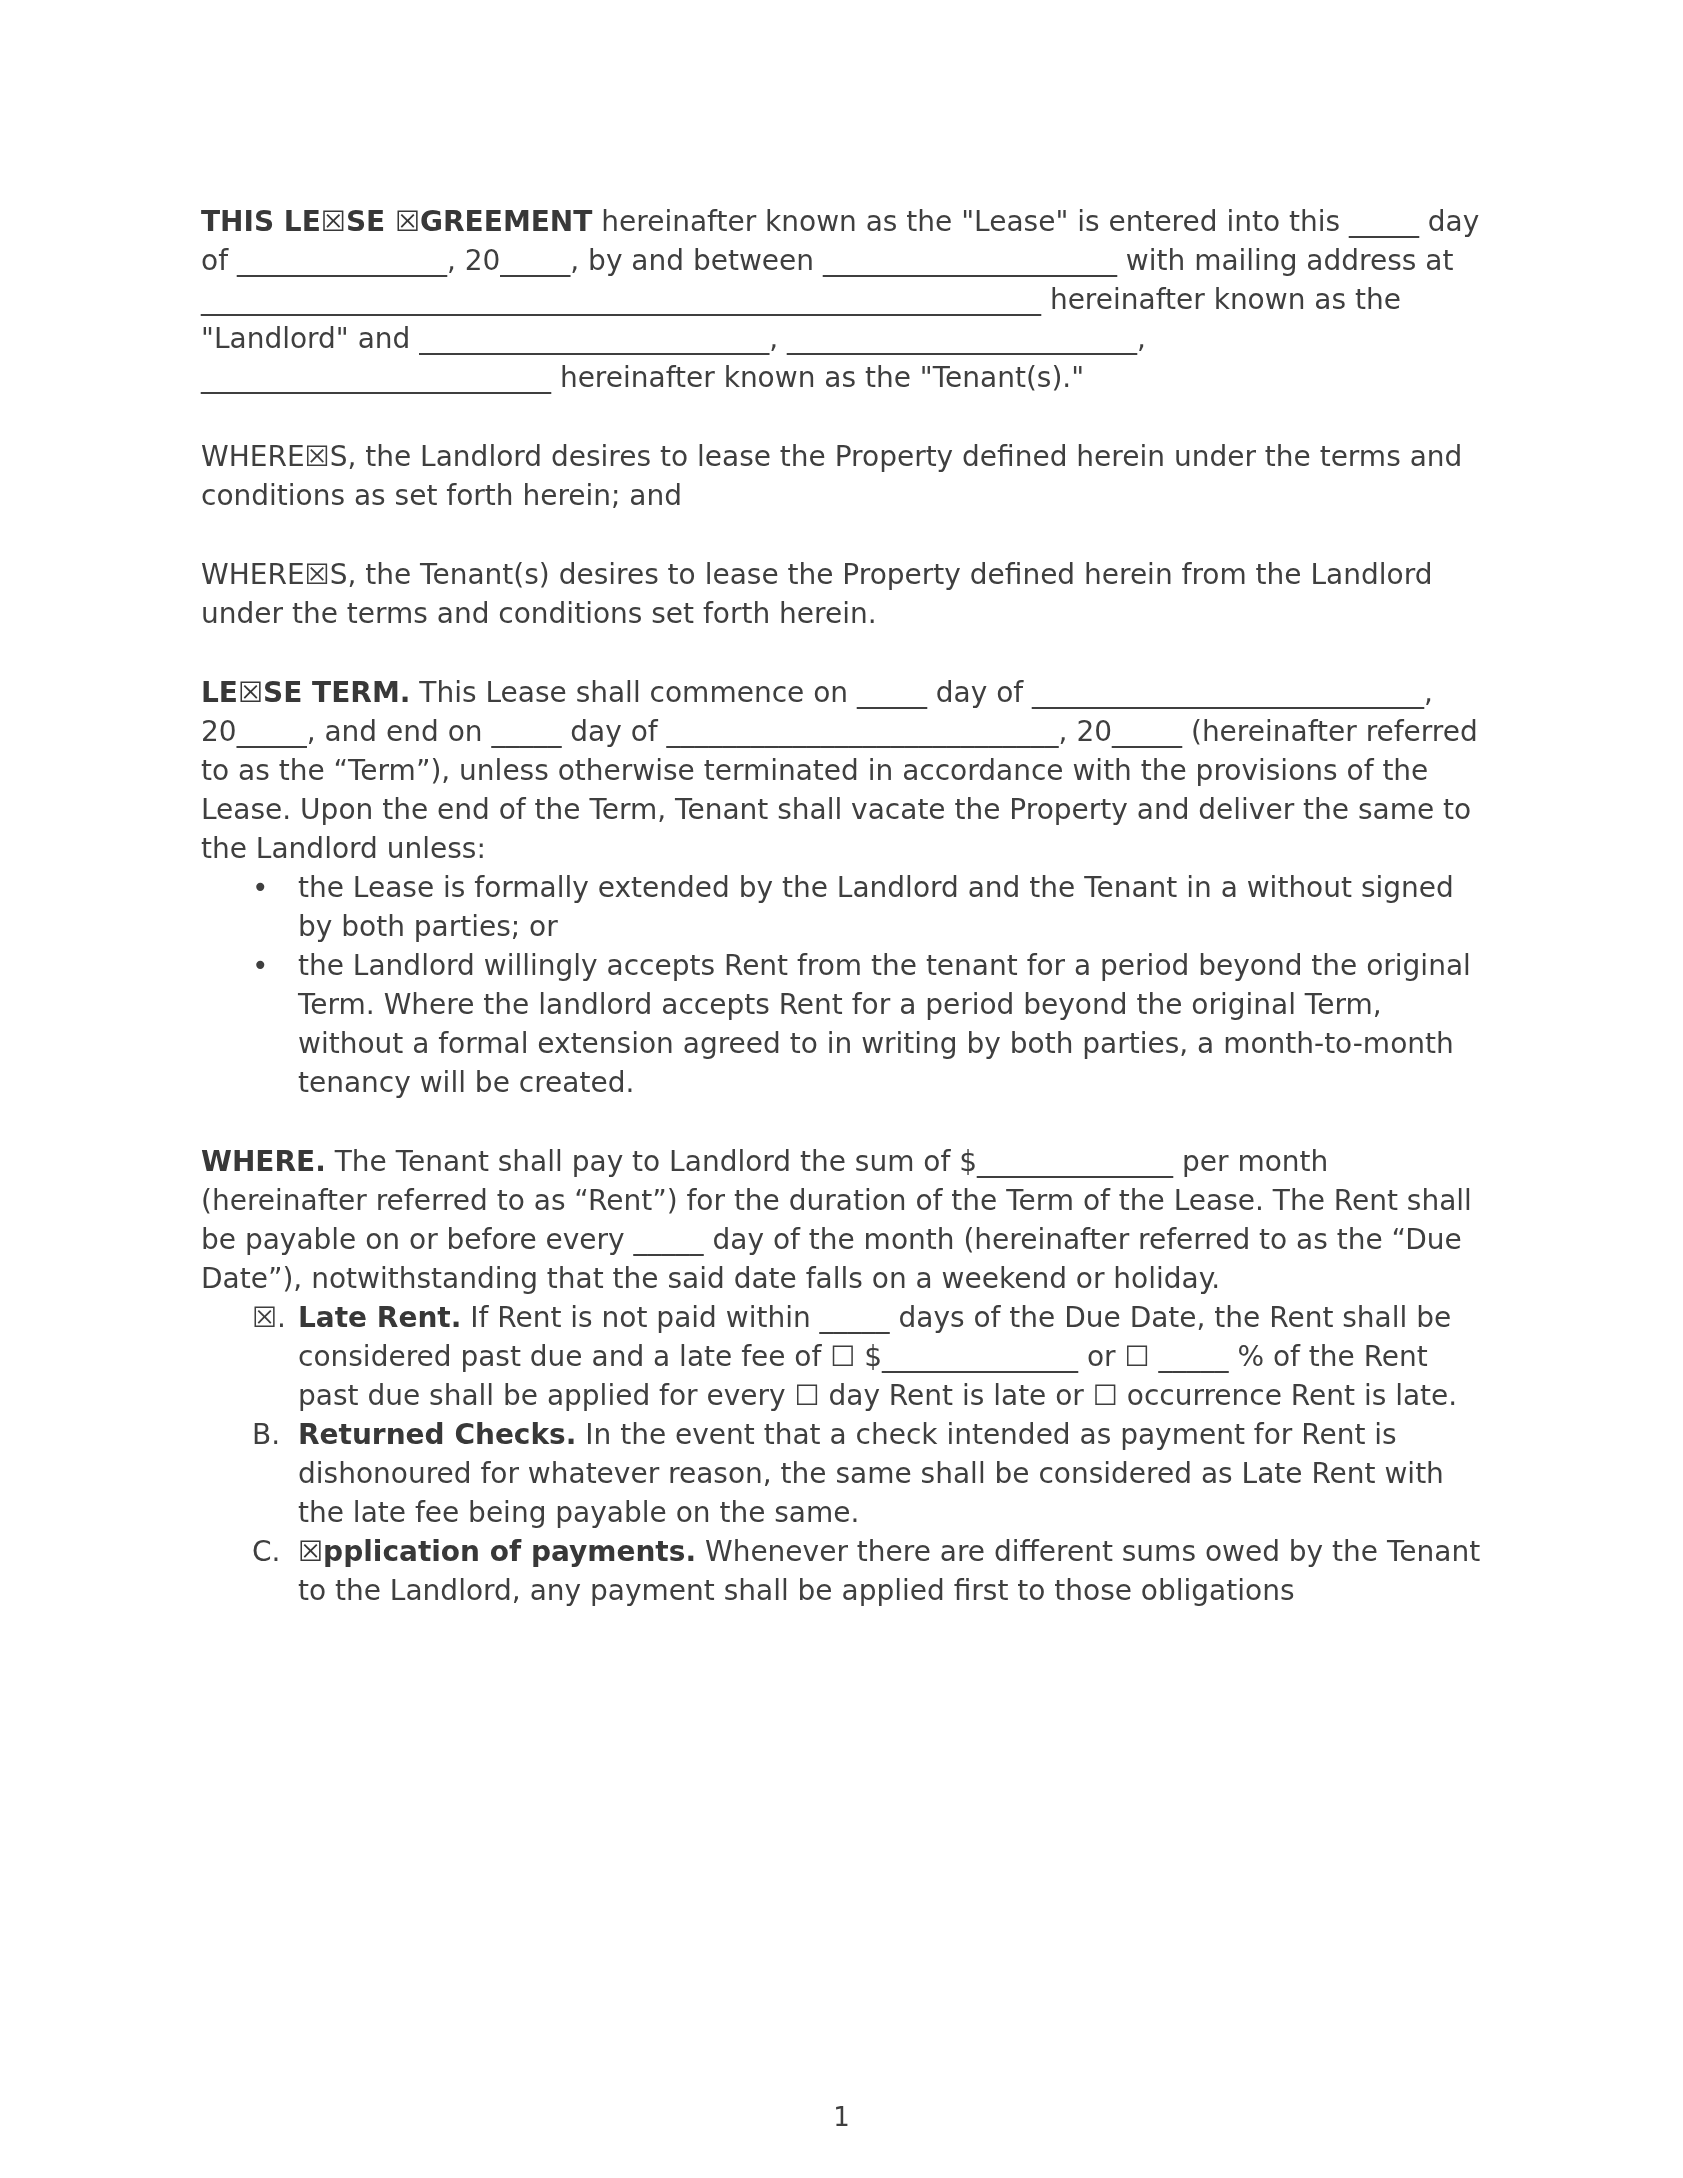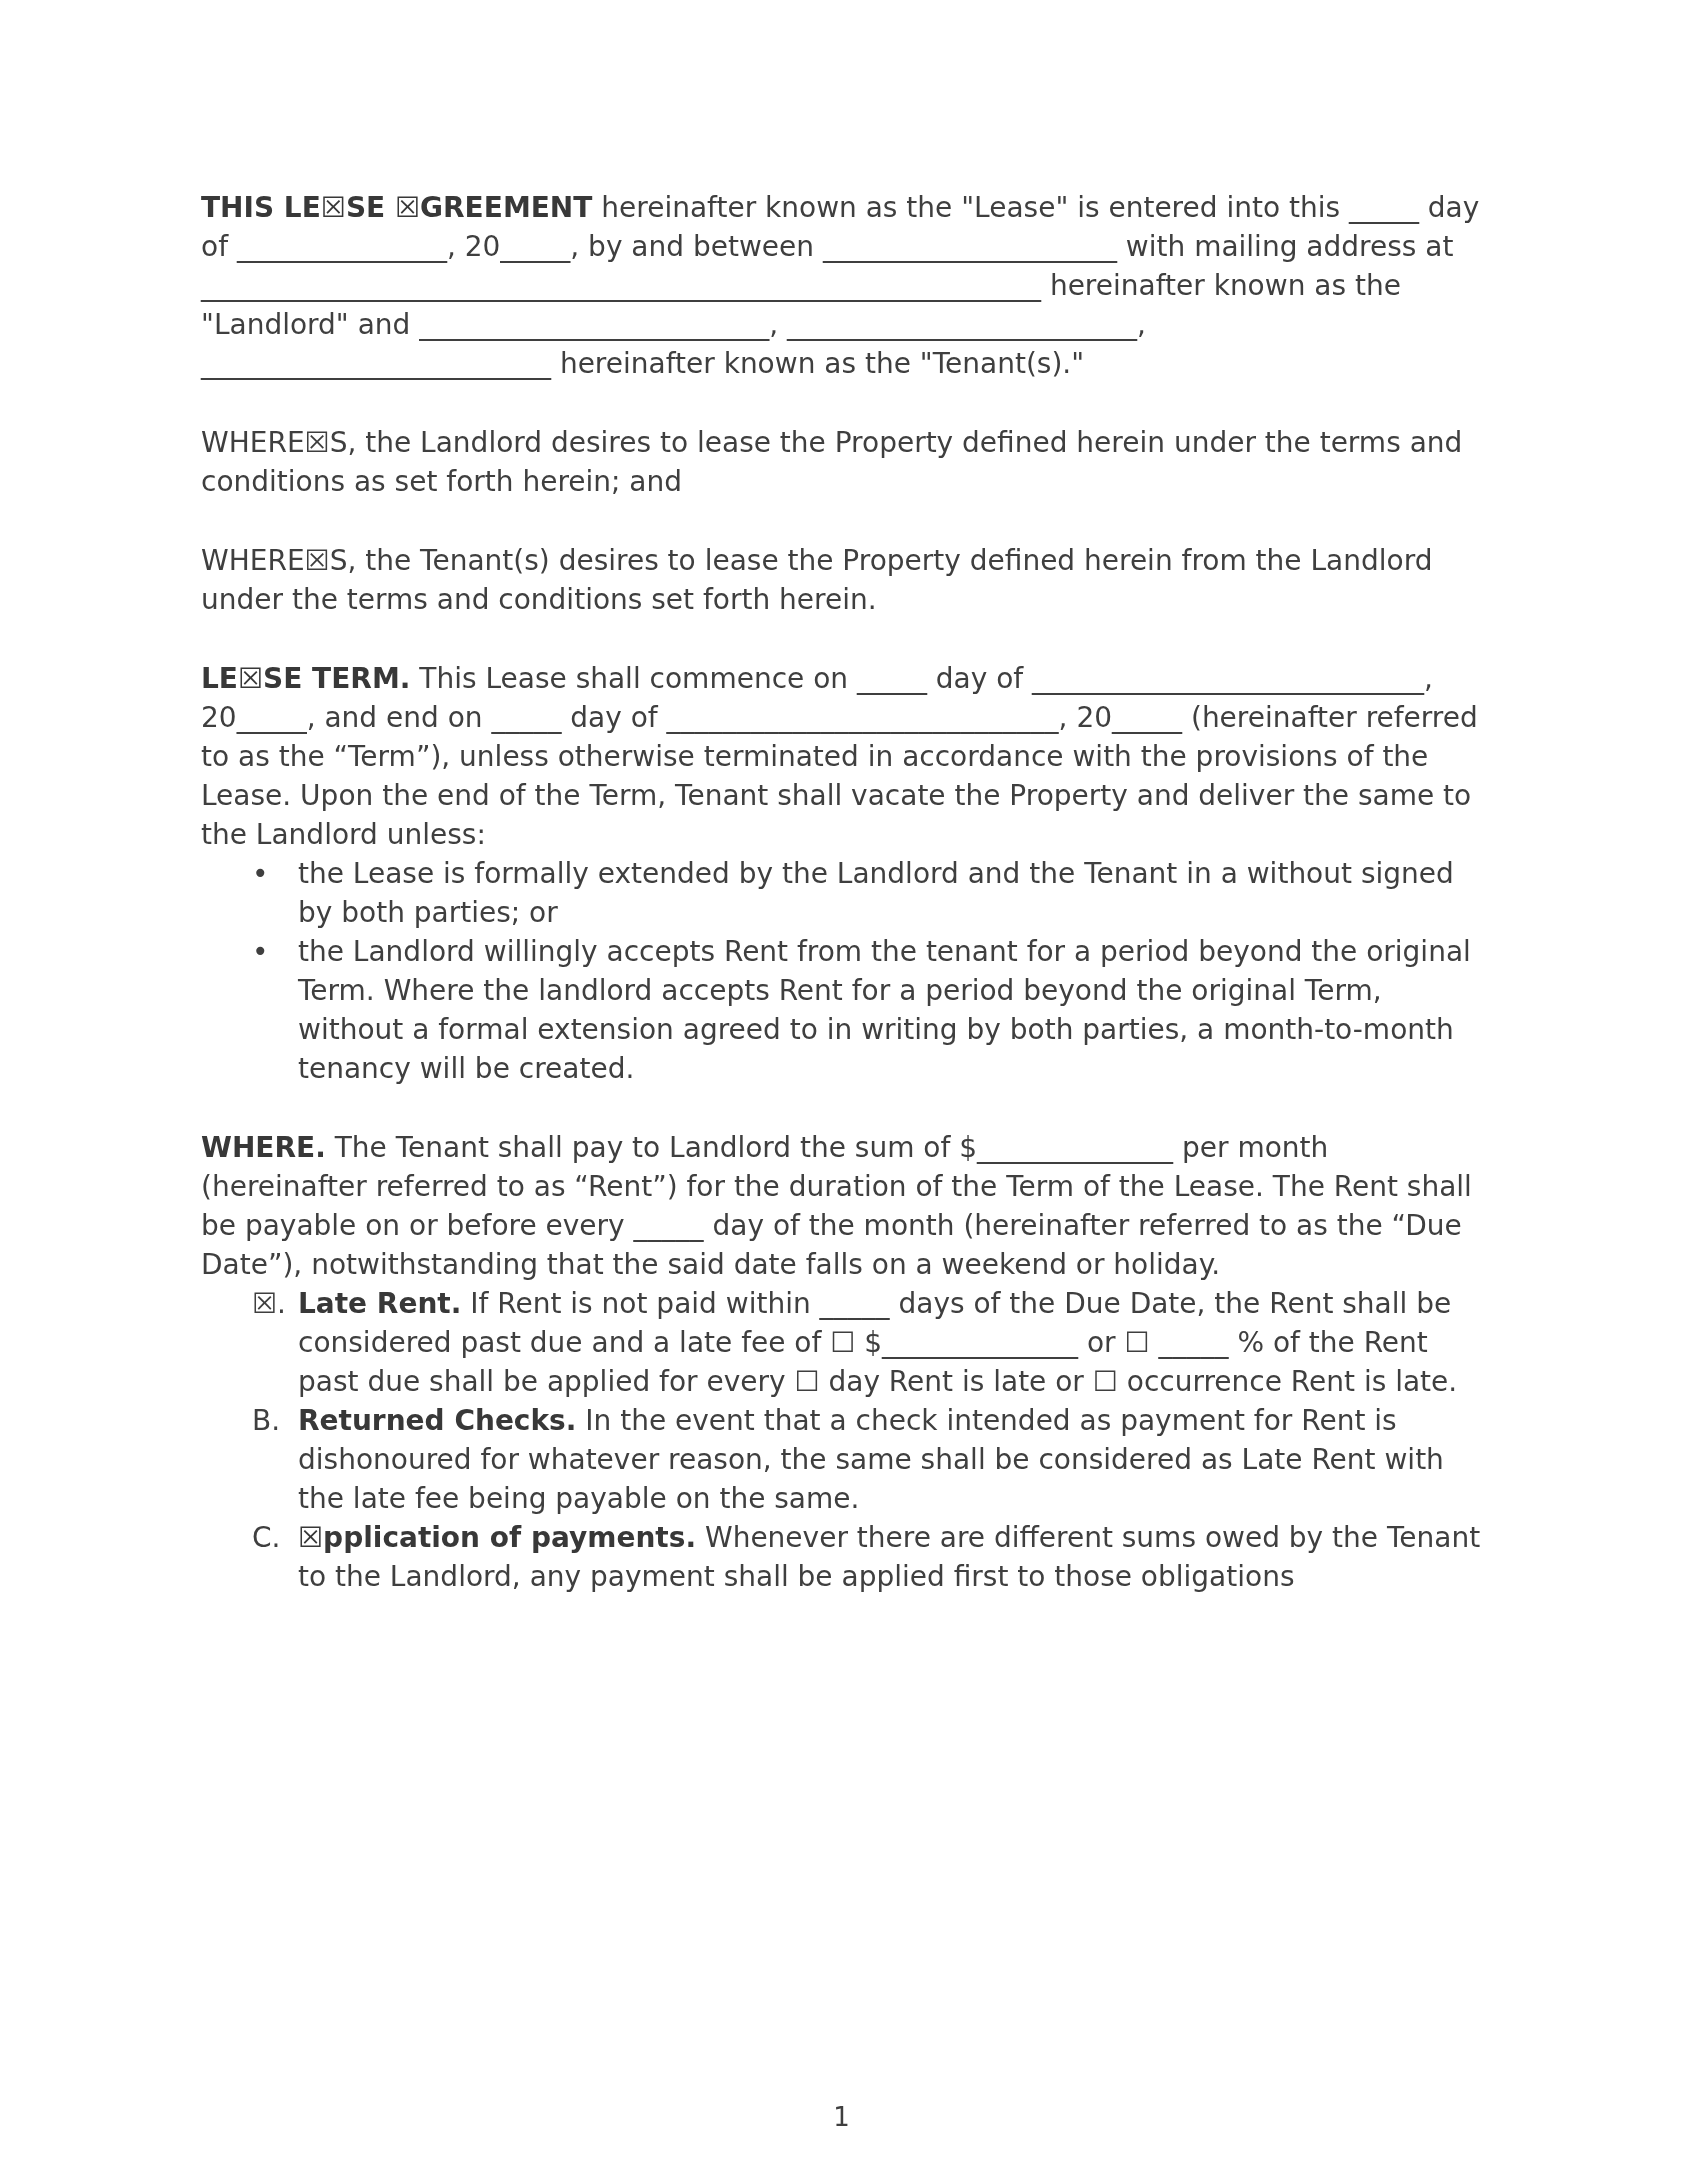--- a/index.html
+++ b/index.html
@@ -24,21 +24,21 @@
   }
   .doc-title {
     margin: 0 0 57px 0;
     text-align: center;
     font-size: 30px;
     font-weight: 700;
     letter-spacing: 0.5px;
     color: #383838;
   }
   .para {
-    margin: 0 0 40px 0;
+    margin: 14px 0 40px 0;
     font-size: 28px;
     line-height: 39px;
     text-align: left;
   }
   .para.tight {
     margin-bottom: 0;
   }
   .para strong, .item-body strong {
     font-weight: 700;
     color: #383838;

